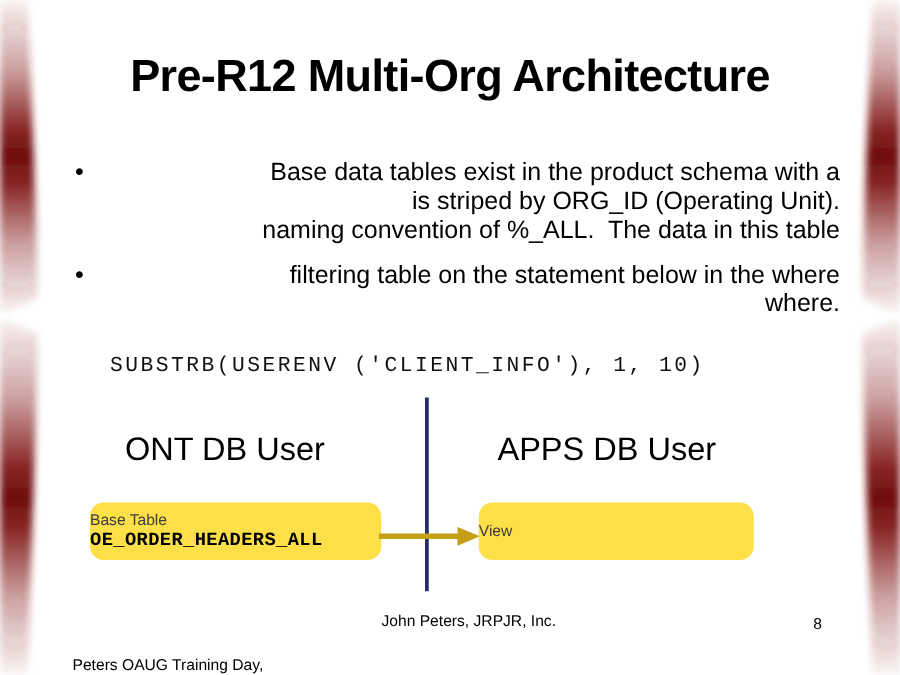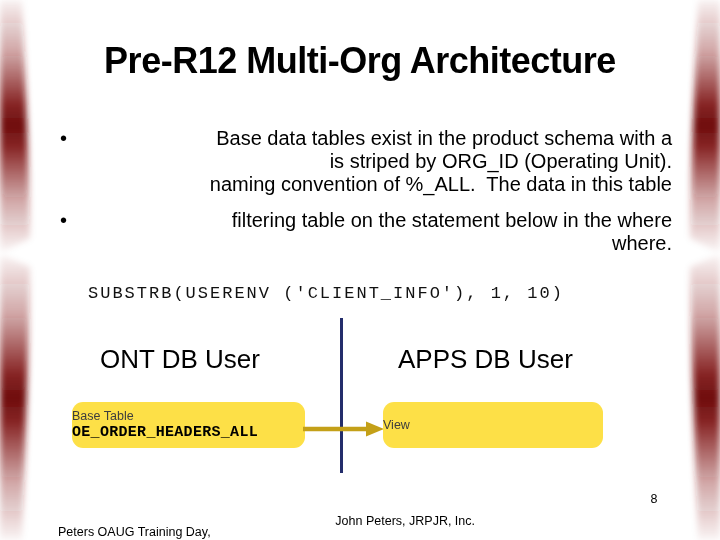--- a/index.html
+++ b/index.html
@@ -44,21 +44,21 @@
     background:#fde047;text-align:left;
     display:flex;flex-direction:column;justify-content:center;
   }
   .db-box.base{left:72px;width:233px;}
   .db-box.view{left:383px;width:220px;}
   .box-caption{font-size:12.5px;color:#3d3d3d;line-height:15px;}
   .box-name{font-size:15px;font-weight:bold;color:#000;line-height:18px;letter-spacing:0.3px;font-family:Liberation Mono, monospace;}
   .flow-arrow{position:absolute;left:303px;top:419px;}
   .footer{position:absolute;font-size:12.5px;color:#000;}
   .footer-left{left:58px;top:490px;line-height:17px;white-space:pre;}
-  .footer-center{left:275px;top:514px;width:200px;text-align:right;white-space:nowrap;}
+  .footer-center{left:275px;top:490px;width:200px;text-align:center;white-space:nowrap;}
   .footer-page{left:644px;top:492px;width:20px;text-align:center;}
 </style>
 </head>
 <body>
 
 <div class="slide">
 
   <svg class="ribbon left" viewBox="0 0 48 540" width="48" height="540">
     <defs>
       <linearGradient id="ribGrad" x1="0" y1="0" x2="0" y2="1">

